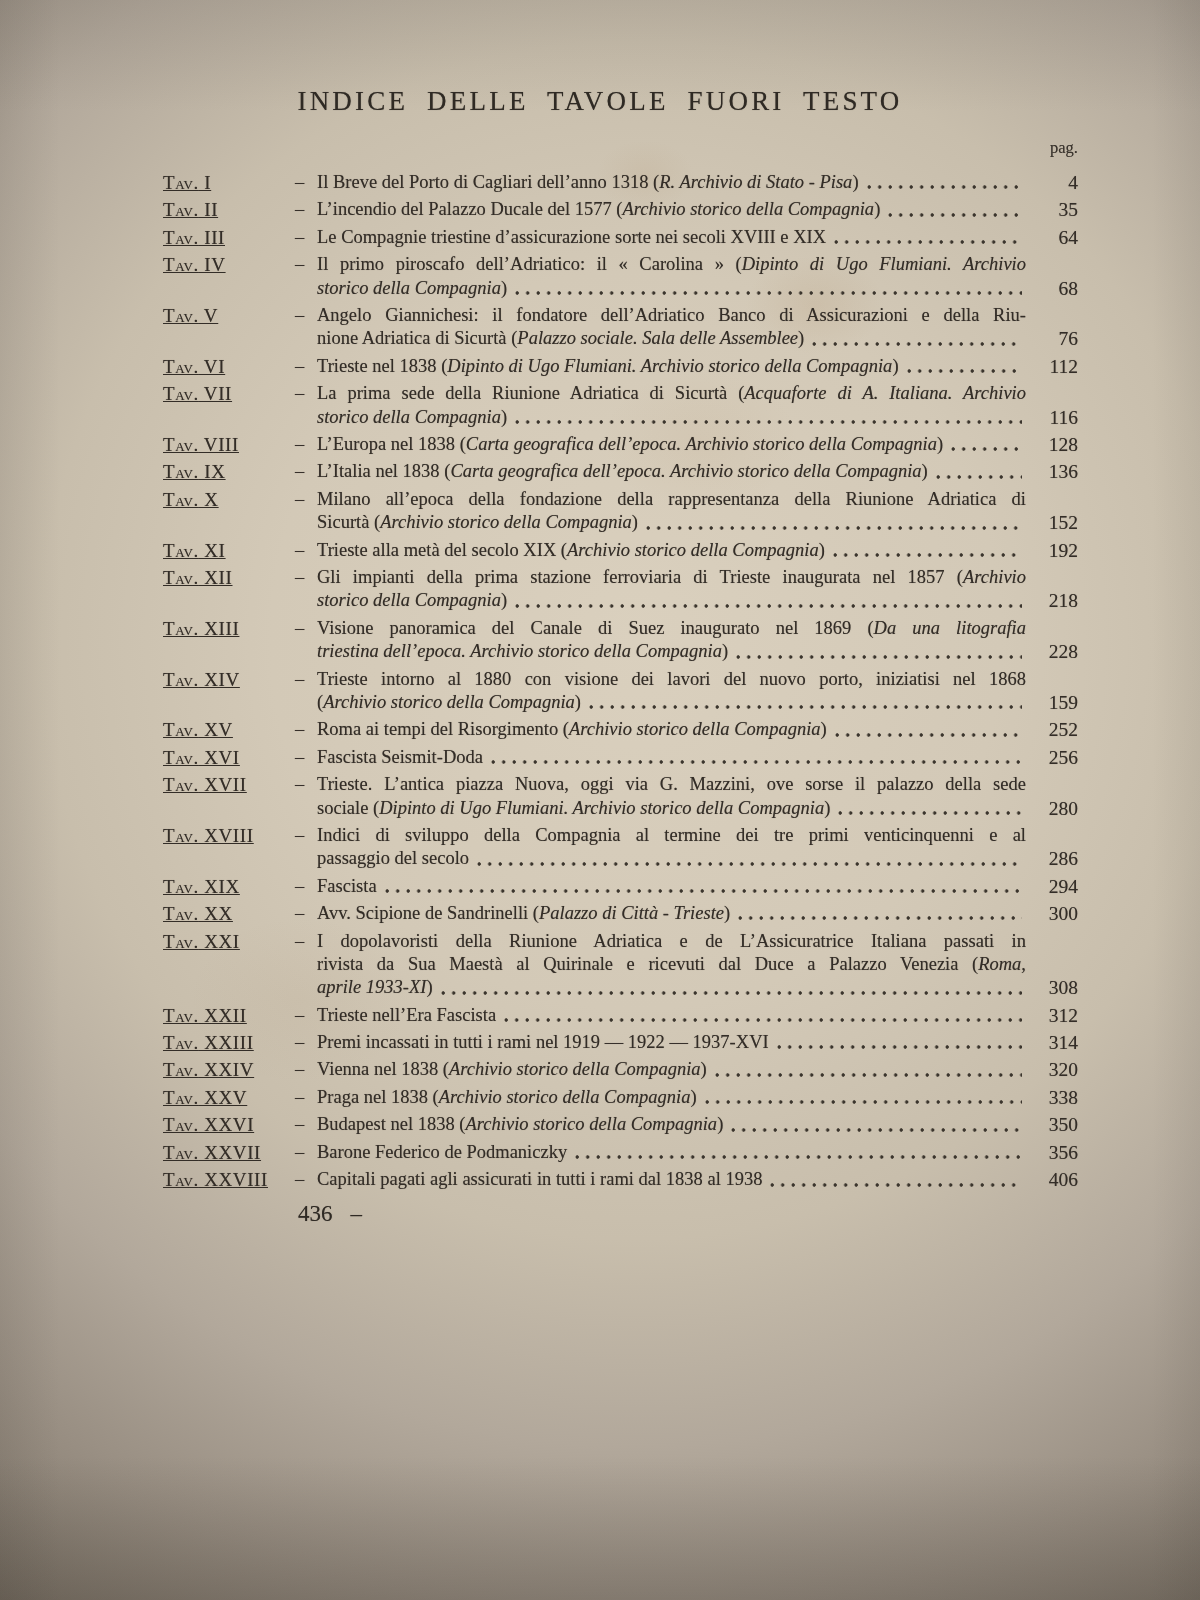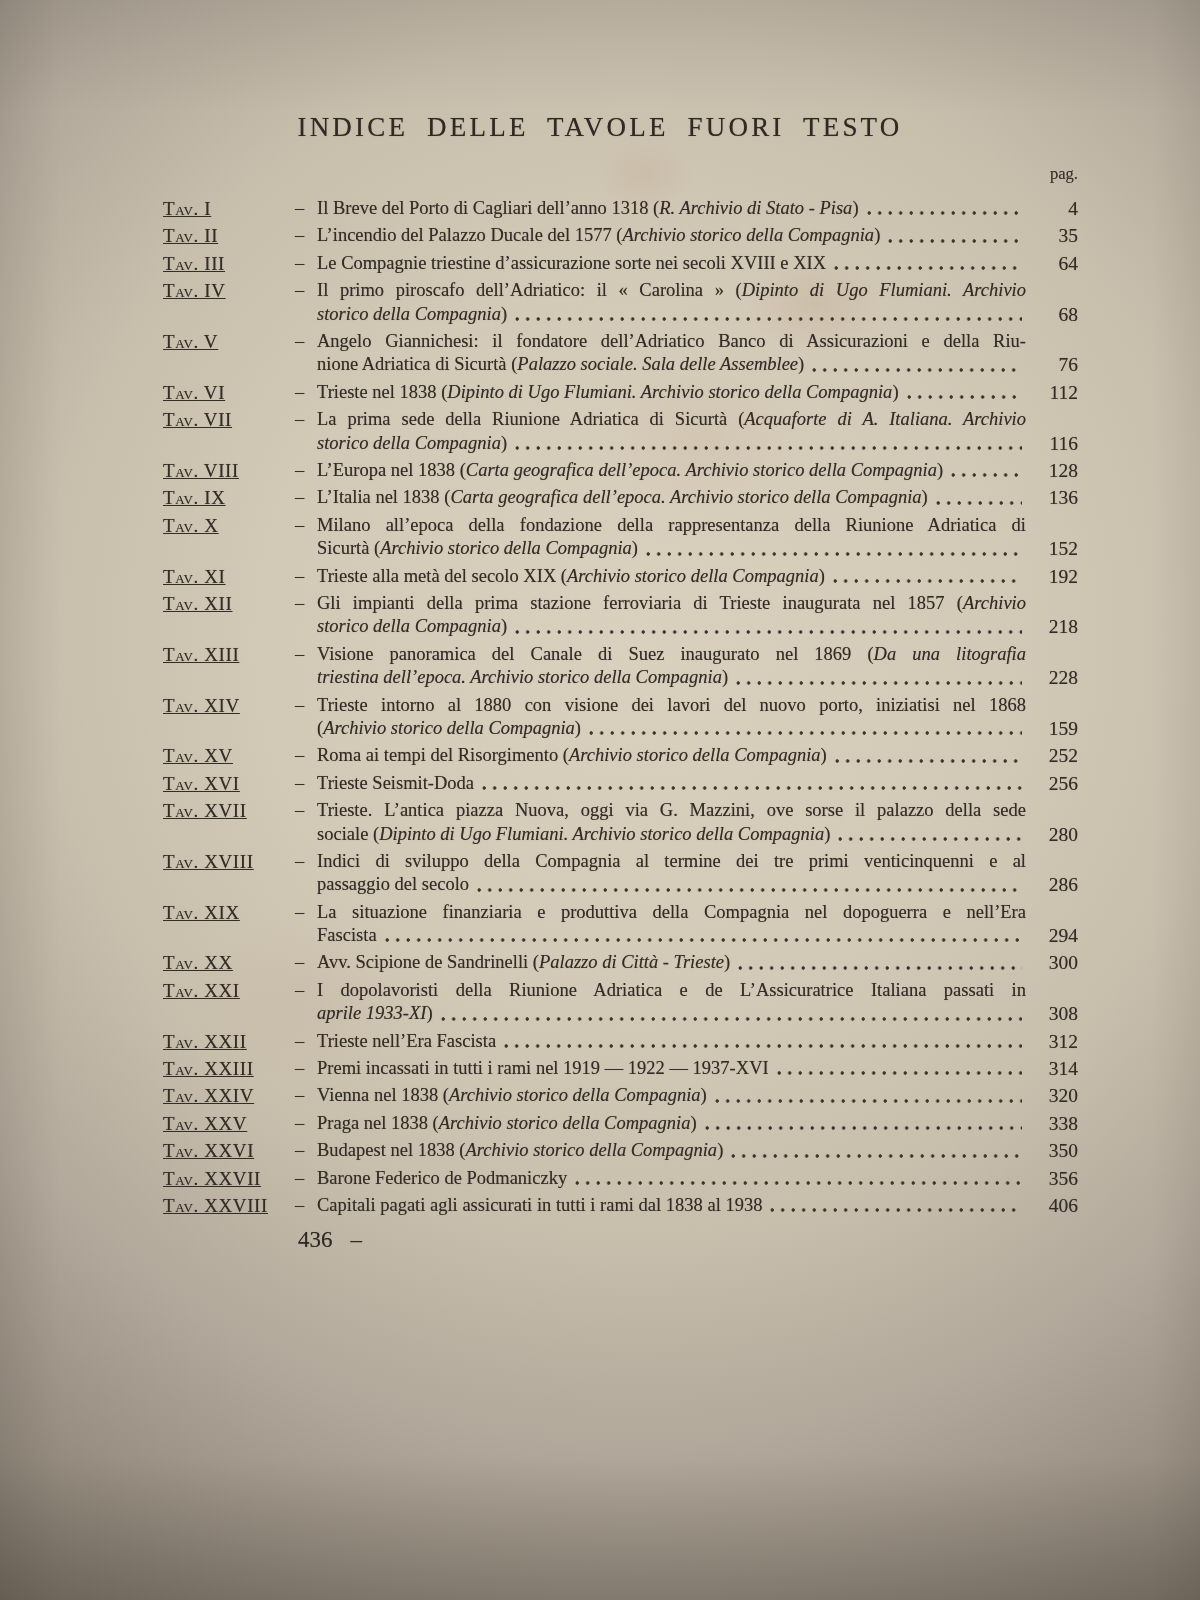--- a/index.html
+++ b/index.html
@@ -20,21 +20,21 @@
       radial-gradient(100px 70px at 815px 305px, rgba(166,132,92,0.14), rgba(166,132,92,0) 70%),
       radial-gradient(70px 50px at 645px 175px, rgba(166,132,92,0.10), rgba(166,132,92,0) 70%),
       radial-gradient(140px 100px at 700px 440px, rgba(166,132,92,0.08), rgba(166,132,92,0) 70%),
       radial-gradient(160px 120px at 300px 1000px, rgba(150,120,85,0.06), rgba(150,120,85,0) 70%),
       linear-gradient(180deg, rgba(86,80,74,0.14) 0%, rgba(86,80,74,0) 7%),
       linear-gradient(0deg, rgba(40,34,28,0.22) 0%, rgba(40,34,28,0) 9%),
       linear-gradient(90deg, rgba(60,54,48,0.10) 0%, rgba(60,54,48,0) 5%, rgba(60,54,48,0) 96%, rgba(60,54,48,0.08) 100%);
   }
   .content { position:relative; }
   .title {
-    margin:0; padding-top:112px;
+    margin:0; padding-top:86px;
     text-align:center;
     font-size:27px; font-weight:normal;
     letter-spacing:3.2px; word-spacing:9px;
     color:#2f2a24;
     text-shadow:0 0 0.8px rgba(47,42,36,0.55);
   }
   .cols { width:915px; margin:0 0 0 163px; }
   .pag-label {
     text-align:right; font-size:16.5px; color:#3a342d;
     margin-top:21px; margin-bottom:13px;
@@ -245,21 +245,21 @@
                 <div class="leader"></div>
               </div>
             </div>
             <div class="pnum">252</div>
           </div>
           <div class="row">
             <div class="tav"><span class="sc">Tav.</span> XVI</div>
             <div class="dash">–</div>
             <div class="entry">
               <div class="line last">
-                <span class="txt"><span>Trieste Seismit-Doda</span></span>
+                <span class="txt"><span>Fascista Seismit-Doda</span></span>
                 <div class="leader"></div>
               </div>
             </div>
             <div class="pnum">256</div>
           </div>
           <div class="row">
             <div class="tav"><span class="sc">Tav.</span> XVII</div>
             <div class="dash">–</div>
             <div class="entry">
               <div class="line just"><span>Trieste. L’antica piazza Nuova, oggi via G. Mazzini, ove sorse il palazzo della sede</span></div>
@@ -279,21 +279,20 @@
                 <span class="txt"><span>passaggio del secolo</span></span>
                 <div class="leader"></div>
               </div>
             </div>
             <div class="pnum">286</div>
           </div>
           <div class="row">
             <div class="tav"><span class="sc">Tav.</span> XIX</div>
             <div class="dash">–</div>
             <div class="entry">
-              <div class="line just"><span>La situazione finanziaria e produttiva della Compagnia nel dopoguerra e nell’Era</span></div>
               <div class="line last">
                 <span class="txt"><span>Fascista</span></span>
                 <div class="leader"></div>
               </div>
             </div>
             <div class="pnum">294</div>
           </div>
           <div class="row">
             <div class="tav"><span class="sc">Tav.</span> XX</div>
             <div class="dash">–</div>
@@ -303,20 +302,21 @@
                 <div class="leader"></div>
               </div>
             </div>
             <div class="pnum">300</div>
           </div>
           <div class="row">
             <div class="tav"><span class="sc">Tav.</span> XXI</div>
             <div class="dash">–</div>
             <div class="entry">
               <div class="line just"><span>I dopolavoristi della Riunione Adriatica e de L’Assicuratrice Italiana passati in</span></div>
+              <div class="line just"><span>rivista da Sua Maestà al Quirinale e ricevuti dal Duce a Palazzo Venezia (</span><span class="it">Roma,</span></div>
               <div class="line last">
                 <span class="txt"><span class="it">aprile 1933-XI</span><span>)</span></span>
                 <div class="leader"></div>
               </div>
             </div>
             <div class="pnum">308</div>
           </div>
           <div class="row">
             <div class="tav"><span class="sc">Tav.</span> XXII</div>
             <div class="dash">–</div>

